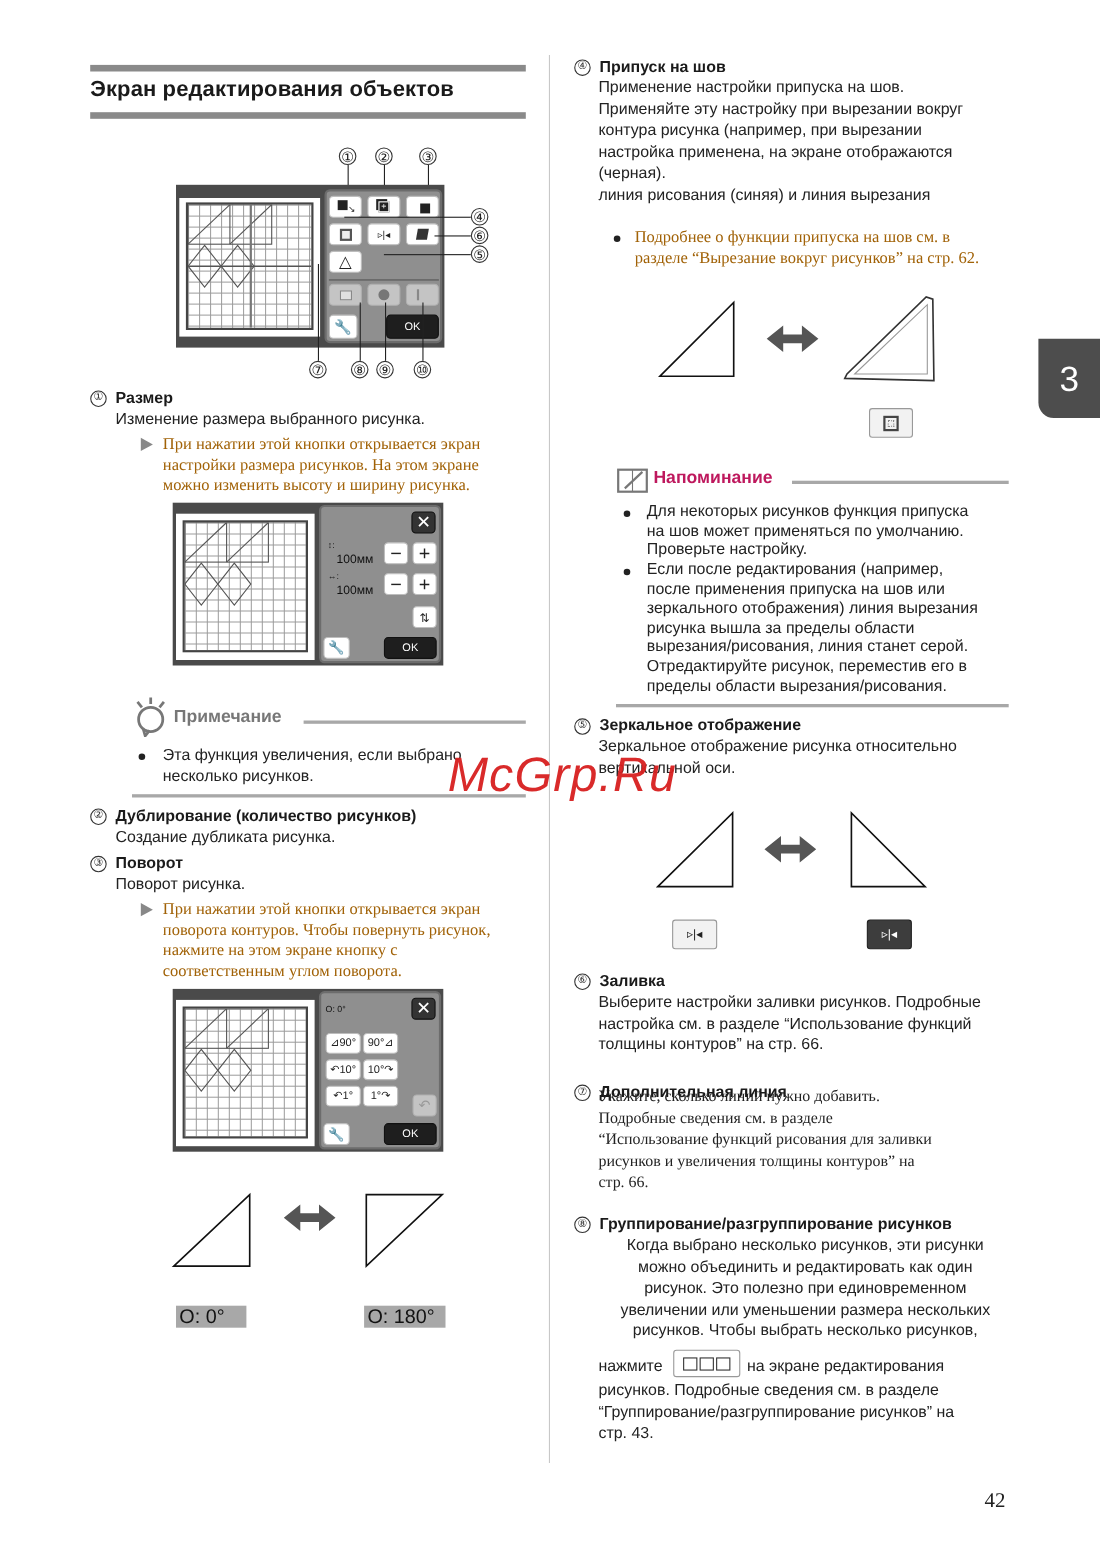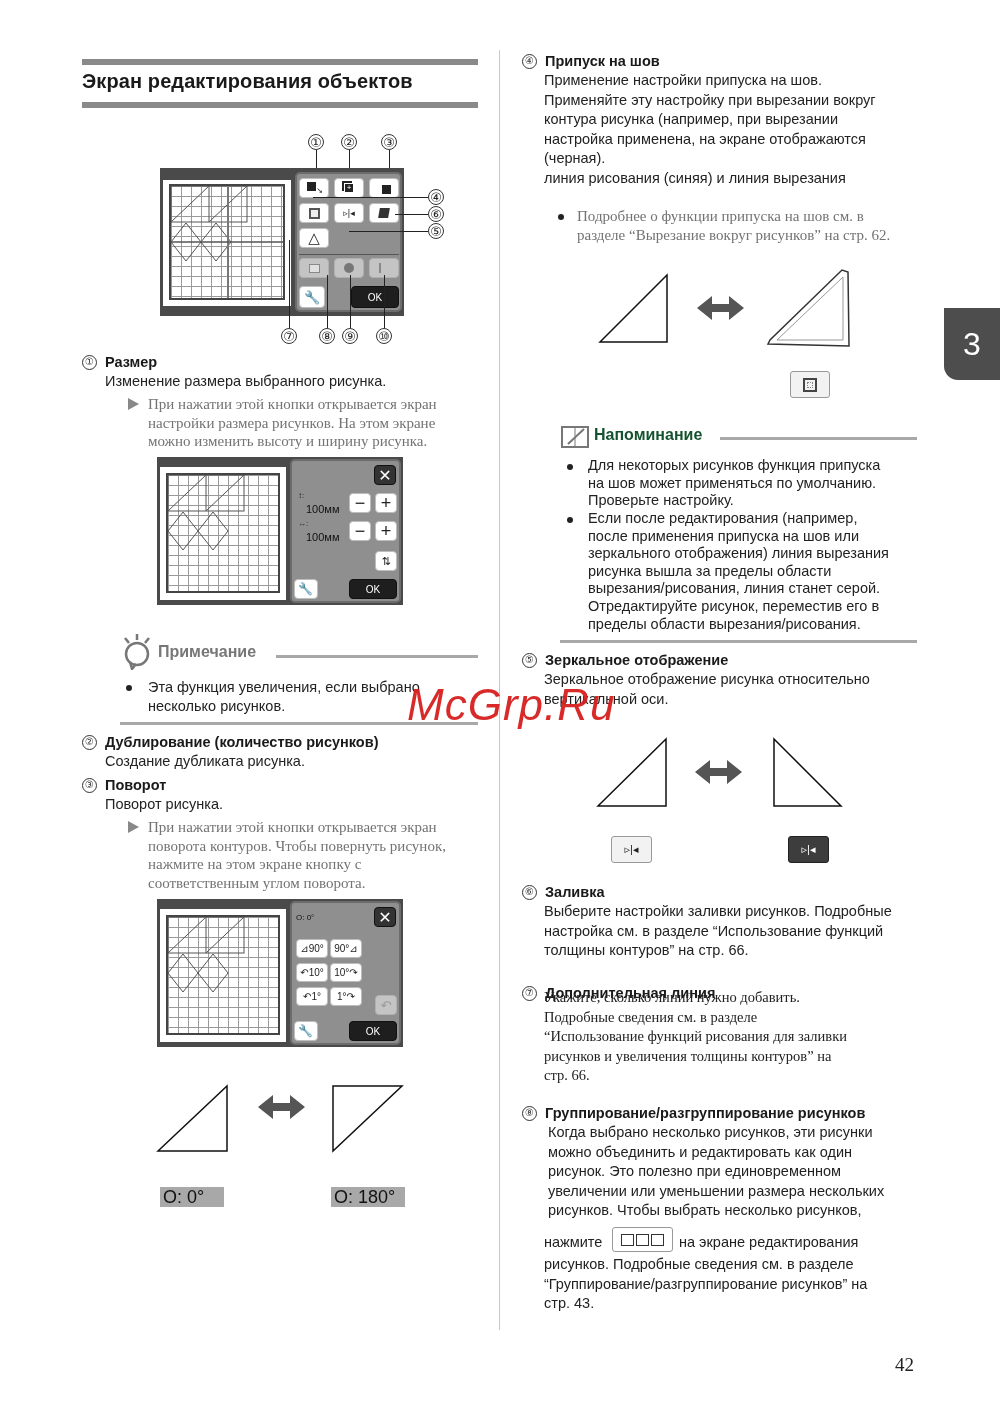--- a/index.html
+++ b/index.html
@@ -14,21 +14,21 @@
   
   .col-divider { position: absolute; left: 499px; top: 50px; width: 1px; height: 1280px; background: #c8c8c8; }
 
   
   .chapter-tab { position: absolute; left: 944px; top: 308px; width: 56px; height: 72px; background: #4d4d4d; border-bottom-left-radius: 14px; color: #fff; font-size: 32px; display: flex; align-items: center; justify-content: center; }
 
   
   .sec-head { position: absolute; font-size: 14.5px; font-weight: bold; color: #1a1a1a; display: flex; align-items: center; }
   .circ { display: inline-flex; width: 15px; height: 15px; border: 1px solid #333; border-radius: 50%; font-size: 10px; font-weight: normal; align-items: center; justify-content: center; margin-right: 8px; color: #333; line-height: 1; }
   .body-t { position: absolute; font-size: 14.5px; line-height: 19.5px; color: #222; }
-  .ser-t { position: absolute; font-family: "Liberation Serif", "DejaVu Serif", serif; font-size: 15px; line-height: 18.5px; color: #737373; }
+  .ser-t { position: absolute; font-family: "Liberation Serif", "DejaVu Serif", serif; font-size: 15px; line-height: 18.5px; color: #a16207; }
   .tri-bullet { position: absolute; width: 0; height: 0; border-top: 6px solid transparent; border-bottom: 6px solid transparent; border-left: 11px solid #888; }
   .dot-bullet { position: absolute; width: 6px; height: 6px; border-radius: 50%; background: #222; }
   .hrule { position: absolute; height: 3px; background: #a8a8a8; }
 
   
   .screen { position: absolute; background: #4a4a4a; }
   .mat { position: absolute; background: #fff; }
   .grid { position: absolute; border: 2px solid #444;
     background-image:
       linear-gradient(to right, #9a9a9a 1px, transparent 1px),
@@ -313,21 +313,21 @@
   <span style="display:block;width:14px;height:14px;border:2px solid #444;outline:1px dotted #888;outline-offset:-5px;"></span>
 </div>
 
 <div class="abs" style="left:560px;top:424px;width:30px;height:26px;">
   <svg width="30" height="26" viewBox="0 0 30 26">
     <rect x="2" y="3" width="26" height="20" fill="none" stroke="#777" stroke-width="2"></rect>
     <line x1="15" y1="3" x2="15" y2="23" stroke="#777" stroke-width="1"></line>
     <line x1="8" y1="20" x2="24" y2="5" stroke="#777" stroke-width="2"></line>
   </svg>
 </div>
-<div class="abs" style="left:594px;top:426px;font-size:16px;font-weight:bold;color:#14532d;">Напоминание</div>
+<div class="abs" style="left:594px;top:426px;font-size:16px;font-weight:bold;color:#be185d;">Напоминание</div>
 <div class="hrule" style="left:720px;top:437px;width:197px;"></div>
 <div class="dot-bullet" style="left:567px;top:464px;"></div>
 <div class="body-t" style="left:588px;top:457px;line-height:17.6px;">
   <div>Для некоторых рисунков функция припуска</div>
     <div>на шов может применяться по умолчанию.</div>
     <div>Проверьте настройку.</div>
 </div>
 <div class="dot-bullet" style="left:567px;top:517px;"></div>
 <div class="body-t" style="left:588px;top:510px;line-height:17.6px;">
   <div>Если после редактирования (например,</div>
@@ -379,21 +379,21 @@
     <div>Подробные сведения см. в разделе</div>
     <div>“Использование функций рисования для заливки</div>
     <div>рисунков и увеличения толщины контуров” на</div>
     <div>стр. 66.</div>
 </div>
 
 <div class="sec-head" style="left:522px;top:1105px;">
   <span class="circ">⑧</span>
   <span>Группирование/разгруппирование рисунков</span>
 </div>
-<div class="body-t" style="left:548px;top:1123px;">
+<div class="body-t" style="left:564px;top:1123px;text-align:center;">
   <div>Когда выбрано несколько рисунков, эти рисунки</div>
     <div>можно объединить и редактировать как один</div>
     <div>рисунок. Это полезно при единовременном</div>
     <div>увеличении или уменьшении размера нескольких</div>
     <div>рисунков. Чтобы выбрать несколько рисунков,</div>
 </div>
 <div class="body-t" style="left:544px;top:1233px;">нажмите</div>
 <div class="small-btn" style="left:612px;top:1227px;width:61px;height:25px;background:#fff;">
   <span style="display:flex;gap:2px;">
     <span style="display:block;width:13px;height:12px;border:1.5px solid #333;"></span>

